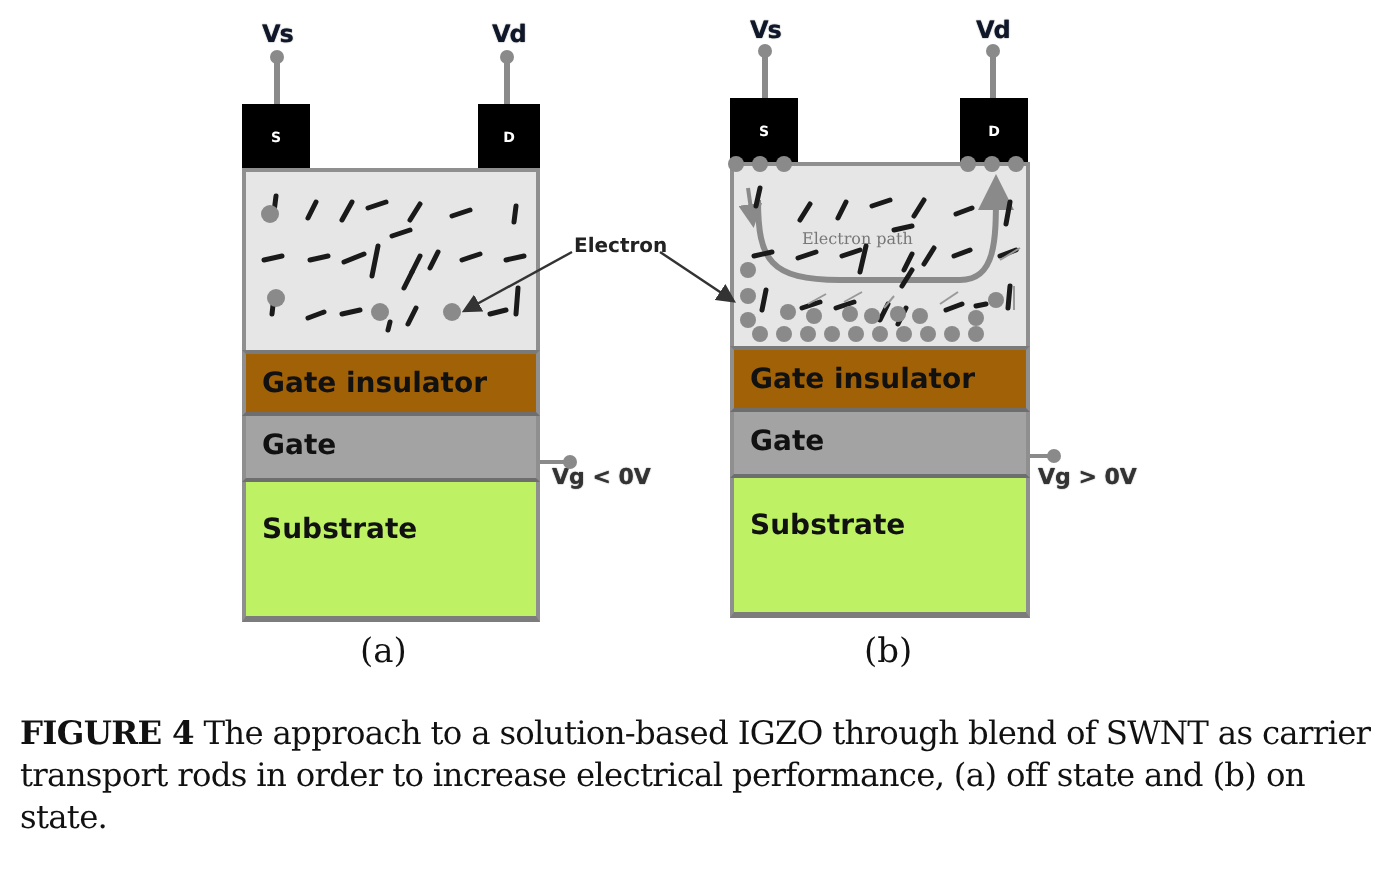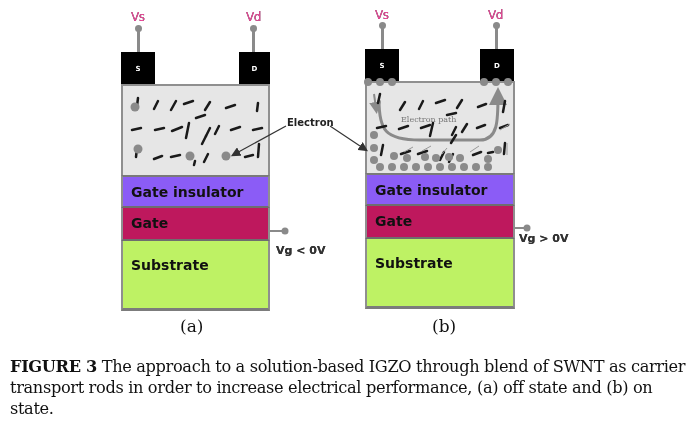--- a/index.html
+++ b/index.html
@@ -1,25 +1,25 @@
 <!DOCTYPE html>
 <html><head>
 <meta charset="utf-8">
 <style>
   html, body { margin: 0; padding: 0; background: #ffffff; }
   body { width: 693px; height: 436px; position: relative; overflow: hidden; font-family: "DejaVu Sans", sans-serif; }
   .abs { position: absolute; }
-  .terminal-label { font-family: "DejaVu Sans", sans-serif; font-weight: normal; font-size: 12px; color: #ec4899; letter-spacing: -0.5px; text-shadow: 0 0 0.6px #333; }
+  .terminal-label { font-family: "DejaVu Sans", sans-serif; font-weight: bold; font-size: 12px; color: #0f172a; letter-spacing: -0.5px; text-shadow: 0 0 0.6px #333; }
   .wire { background: #8a8a8a; width: 3px; }
   .dot { background: #8a8a8a; border-radius: 50%; width: 7px; height: 7px; }
   .contact { background: #000; color: #fff; font-size: 7px; font-weight: bold; display: flex; align-items: center; justify-content: center; }
   .channel { background: #e6e6e6; border: 2px solid #8f8f8f; border-bottom: none; box-sizing: border-box; }
   .layer { box-sizing: border-box; border-left: 2px solid #8f8f8f; border-right: 2px solid #8f8f8f; font-family: "DejaVu Sans", sans-serif; font-size: 14px; font-weight: bold; color: #111; padding-left: 8px; }
-  .gi { background: #8b5cf6; border-top: 2px solid #7a7a7a; border-bottom: 2px solid #6e6e6e; }
-  .gate { background: #be185d; border-bottom: 2px solid #6e6e6e; }
+  .gi { background: #a16207; border-top: 2px solid #7a7a7a; border-bottom: 2px solid #6e6e6e; }
+  .gate { background: #a3a3a3; border-bottom: 2px solid #6e6e6e; }
   .sub { background: #bef264; border-bottom: 3px solid #7c7c7c; }
   .vg { font-family: "DejaVu Sans", sans-serif; font-weight: bold; font-size: 11px; color: #333; text-shadow: 0 0 0.6px #333; }
   .sublabel { font-family: "DejaVu Serif", serif; font-size: 17px; color: #111; }
   .caption { font-family: "DejaVu Serif", serif; font-size: 16.2px; line-height: 21px; color: #111; left: 10px; top: 356px; width: 680px; letter-spacing: -0.35px; }
   .caption b { font-weight: bold; }
   svg.overlay { position: absolute; left: 0; top: 0; }
 </style>
 </head>
 <body>
 
@@ -29,21 +29,21 @@
   <div class="abs dot" style="left:135px;top:25px;"></div>
   <div class="abs dot" style="left:250px;top:25px;"></div>
   <div class="abs wire" style="left:137px;top:30px;height:23px;"></div>
   <div class="abs wire" style="left:252px;top:30px;height:23px;"></div>
   <div class="abs contact" style="left:121px;top:52px;width:34px;height:34px;">S</div>
   <div class="abs contact" style="left:239px;top:52px;width:31px;height:34px;">D</div>
   <div class="abs channel" style="left:121px;top:84px;width:149px;height:91px;"></div>
   <div class="abs layer gi" style="left:121px;top:175px;width:149px;height:33px;line-height:31px;">Gate  insulator</div>
   <div class="abs layer gate" style="left:121px;top:208px;width:149px;height:33px;line-height:31px;">Gate</div>
   <div class="abs layer sub" style="left:121px;top:241px;width:149px;height:70px;padding-top:16px;">Substrate</div>
-  <div class="abs vg" style="left:276px;top:244px;">Vg &lt; 0V</div>
+  <div class="abs vg" style="left:276px;top:232px;">Vg &lt; 0V</div>
   <div class="abs sublabel" style="left:180px;top:316px;">(a)</div>
 </div>
 
 <div>
   <span class="abs terminal-label" style="left:375px;top:8px;">Vs</span>
   <span class="abs terminal-label" style="left:488px;top:8px;">Vd</span>
   <div class="abs dot" style="left:379px;top:22px;"></div>
   <div class="abs dot" style="left:493px;top:22px;"></div>
   <div class="abs wire" style="left:381px;top:27px;height:24px;"></div>
   <div class="abs wire" style="left:495px;top:27px;height:24px;"></div>
@@ -188,14 +188,14 @@
     <circle cx="428" cy="167" r="4"></circle>
     <circle cx="440" cy="167" r="4"></circle>
     <circle cx="452" cy="167" r="4"></circle>
     <circle cx="464" cy="167" r="4"></circle>
     <circle cx="476" cy="167" r="4"></circle>
     <circle cx="488" cy="167" r="4"></circle>
   </g>
 </svg>
 
 <div class="abs caption">
-  <b>FIGURE 3</b>&nbsp;<span>The approach to a solution-based IGZO through blend of SWNT as carrier transport rods in order to increase electrical performance, (a) off state and (b) on state.</span>
+  <b>FIGURE 4</b>&nbsp;<span>The approach to a solution-based IGZO through blend of SWNT as carrier transport rods in order to increase electrical performance, (a) off state and (b) on state.</span>
 </div>
 
 </body></html>

